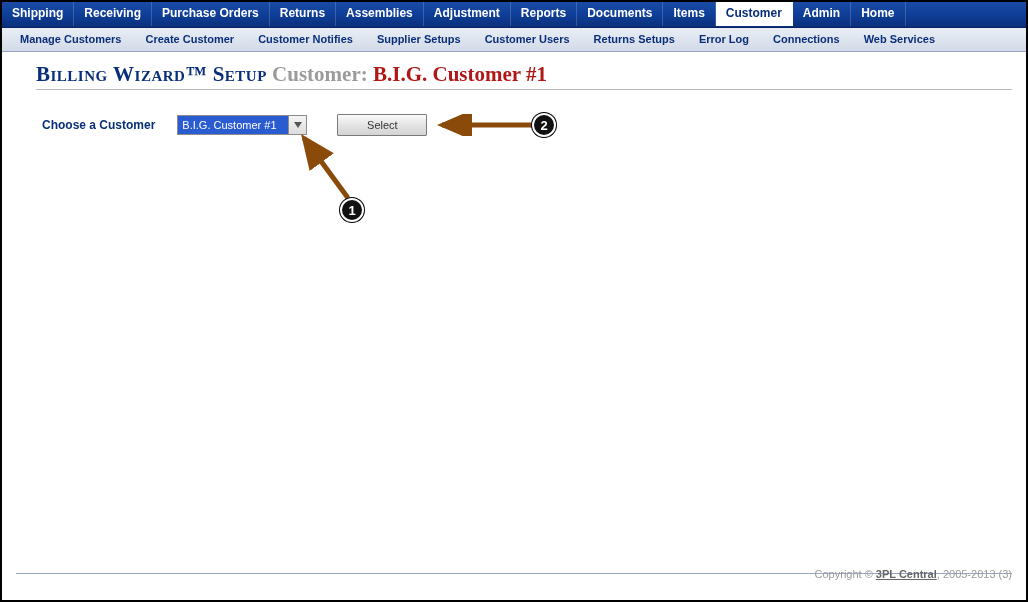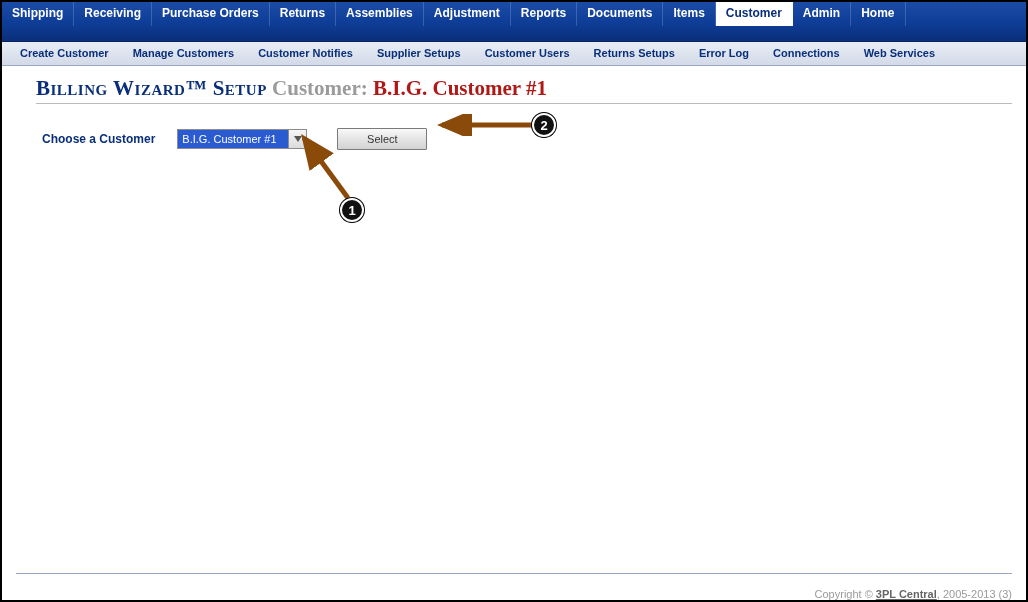--- a/index.html
+++ b/index.html
@@ -13,21 +13,21 @@
     position: relative;
     background: #fff;
     overflow: hidden;
   }
 
   
   .topnav {
     display: flex;
     background: linear-gradient(#1a4ca5 0%, #0f3e99 50%, #0a2f7a 100%);
     border-bottom: 1px solid #062260;
-    height: 40px;
+    height: 26px;
   }
   .topnav .item {
     color: #fff;
     font-weight: bold;
     font-size: 12px;
     padding: 4px 10px 0 10px;
     height: 24px;
     cursor: pointer;
     border-right: 1px solid rgba(255,255,255,0.18);
   }
@@ -143,21 +143,21 @@
 
   
   .footer-line {
     position: absolute;
     left: 14px; right: 14px; bottom: 26px;
     border-top: 1px solid #9aa7c4;
   }
   .footer {
     position: absolute;
     right: 14px;
-    bottom: 0;
+    bottom: 20px;
     color: #9b9b9b;
     font-size: 11px;
   }
   .footer a { color: #666; text-decoration: underline; font-weight: bold; }
   .footer .sep { color:#9b9b9b; }
 </style>
 </head>
 <body>
 
 <div class="topnav">
@@ -169,22 +169,22 @@
   <div class="item">Adjustment</div>
   <div class="item">Reports</div>
   <div class="item">Documents</div>
   <div class="item">Items</div>
   <div class="item active">Customer</div>
   <div class="item">Admin</div>
   <div class="item">Home</div>
 </div>
 
 <div class="subnav">
+  <div class="item">Manage Customers</div>
   <div class="item">Create Customer</div>
-  <div class="item">Manage Customers</div>
   <div class="item">Customer Notifies</div>
   <div class="item">Supplier Setups</div>
   <div class="item">Customer Users</div>
   <div class="item">Returns Setups</div>
   <div class="item">Error Log</div>
   <div class="item">Connections</div>
   <div class="item">Web Services</div>
 </div>
 
 <div class="heading-wrap">

